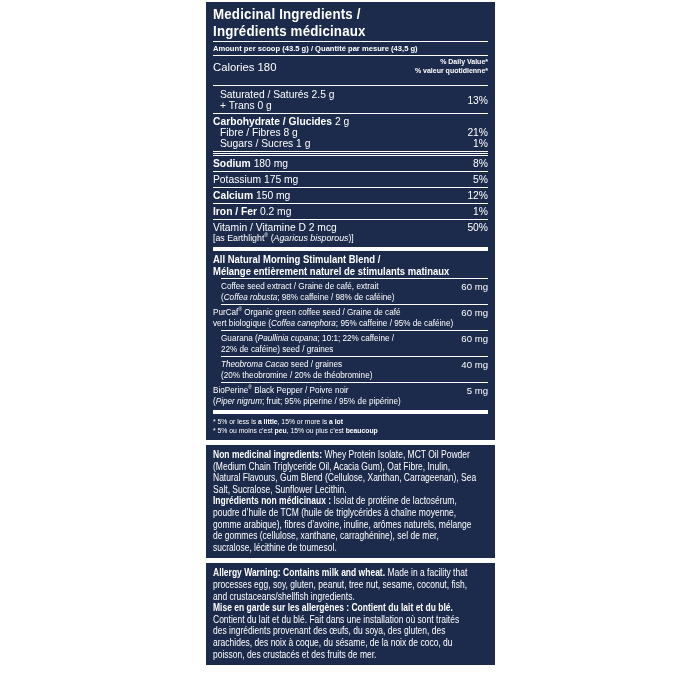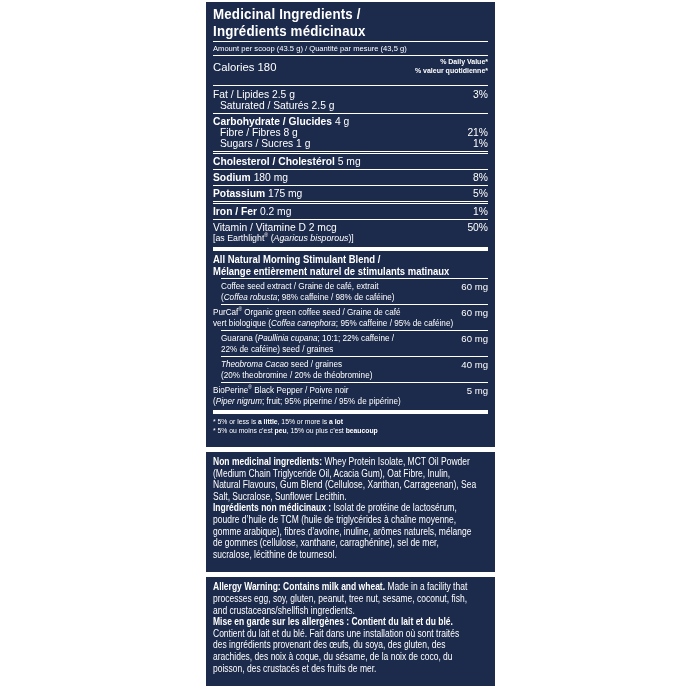--- a/index.html
+++ b/index.html
@@ -1,27 +1,27 @@
 <!DOCTYPE html>
 <html style="--navy: #1c2a4b;"><head>
 <meta charset="utf-8">
 <style>
   * { box-sizing: border-box; margin: 0; padding: 0; }
   html,body { width:700px; height:700px; background:#fff; overflow:hidden;
     font-family:"Liberation Sans","DejaVu Sans",sans-serif; }
   .label { position:absolute; left:206px; top:2px; width:289px; }
   .flavor { color:var(--navy); font-size:13.5px; font-weight:700; letter-spacing:.3px; margin:0 0 4px 1px; }
-  .panel { background:var(--navy); color:#fff; padding:4px 7px 12px; margin-bottom:5px; }
+  .panel { background:var(--navy); color:#fff; padding:4px 7px 5px; margin-bottom:5px; }
   .head { font-size:15.5px; font-weight:700; line-height:16.5px; letter-spacing:.2px;
           white-space:nowrap; transform:scaleX(.86); transform-origin:left; }
   .rule { height:1px; background:#fff; margin:2px 0; }
   .rule.tight { margin:1px 0; }
   .rule.blend-rule { margin:1px 0 1px 8px; }
   .thick { height:4px; background:#fff; margin:3px 0; }
-  .serving { font-size:7.6px; font-weight:400; margin:2px 0 1px; white-space:nowrap; }
+  .serving { font-size:7.6px; font-weight:700; margin:2px 0 1px; white-space:nowrap; }
   .cal-row { display:flex; justify-content:space-between; margin:1px 0 10px; }
   .cal { font-size:11.3px; padding-top:3px; }
   .dv { text-align:right; font-size:7px; font-weight:700; line-height:8.5px; }
   .row { padding:1px 0; }
   .line { display:flex; justify-content:space-between; font-size:10.3px; line-height:11px; }
   .line.ind { padding-left:7px; }
   .line.small { font-size:8.8px; line-height:10px; }
   .ltext { white-space:nowrap; display:inline-block; }
   .pct { display:inline-block; white-space:nowrap; }
   .blend-head { font-size:10.3px; font-weight:700; line-height:11.5px; white-space:nowrap;
@@ -50,64 +50,65 @@
       <span class="cal">Calories 180</span>
       <span class="dv">
         <div>% Daily Value*</div>
         <div>% valeur quotidienne*</div>
       </span>
     </div>
     <div class="rule"></div>
 
     <div id="nutrient-rows">
         <div class="row">
-          <div class="line">
-            <span class="ltext"><span>Fat / Lipides 2.5 g</span></span>
-            <span class="pct">3%</span>
+          <div class="line ind">
+            <span class="ltext"><span>Saturated / Saturés 2.5 g</span></span>
           </div>
           <div class="line ind">
-            <span class="ltext"><span>Saturated / Saturés 2.5 g</span></span>
+            <span class="ltext"><span>+ Trans 0 g</span></span>
+            <span class="pct" style="transform: translateY(-5px);">13%</span>
           </div>
         </div>
         <div class="rule tight"></div>
         <div class="row">
           <div class="line">
-            <span class="ltext"><span style="font-weight: 700;">Carbohydrate / Glucides</span><span> 4 g</span></span>
+            <span class="ltext"><span style="font-weight: 700;">Carbohydrate / Glucides</span><span> 2 g</span></span>
           </div>
           <div class="line ind">
             <span class="ltext"><span>Fibre / Fibres 8 g</span></span>
             <span class="pct">21%</span>
           </div>
           <div class="line ind">
             <span class="ltext"><span>Sugars / Sucres 1 g</span></span>
             <span class="pct">1%</span>
           </div>
         </div>
         <div class="rule tight"></div>
         <div class="rule tight"></div>
-        <div class="row">
-          <div class="line">
-            <span class="ltext"><span style="font-weight: 700;">Cholesterol / Cholestérol</span><span> 5 mg</span></span>
-          </div>
-        </div>
         <div class="rule tight"></div>
         <div class="row">
           <div class="line">
             <span class="ltext"><span style="font-weight: 700;">Sodium</span><span> 180 mg</span></span>
             <span class="pct">8%</span>
           </div>
         </div>
         <div class="rule tight"></div>
         <div class="row">
           <div class="line">
-            <span class="ltext"><span style="font-weight: 700;">Potassium</span><span> 175 mg</span></span>
+            <span class="ltext"><span style="font-weight: 400;">Potassium</span><span> 175 mg</span></span>
             <span class="pct">5%</span>
           </div>
         </div>
         <div class="rule tight"></div>
+        <div class="row">
+          <div class="line">
+            <span class="ltext"><span style="font-weight: 700;">Calcium</span><span> 150 mg</span></span>
+            <span class="pct">12%</span>
+          </div>
+        </div>
         <div class="rule tight"></div>
         <div class="row">
           <div class="line">
             <span class="ltext"><span style="font-weight: 700;">Iron / Fer</span><span> 0.2 mg</span></span>
             <span class="pct">1%</span>
           </div>
         </div>
         <div class="rule tight"></div>
         <div class="row">
           <div class="line">

